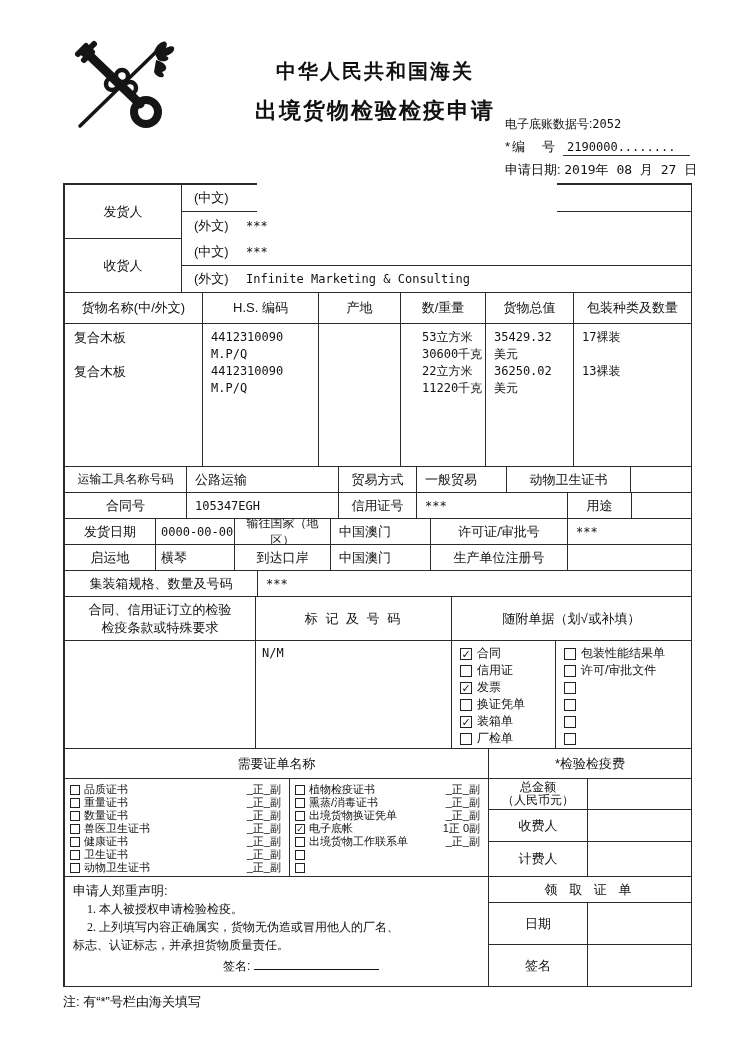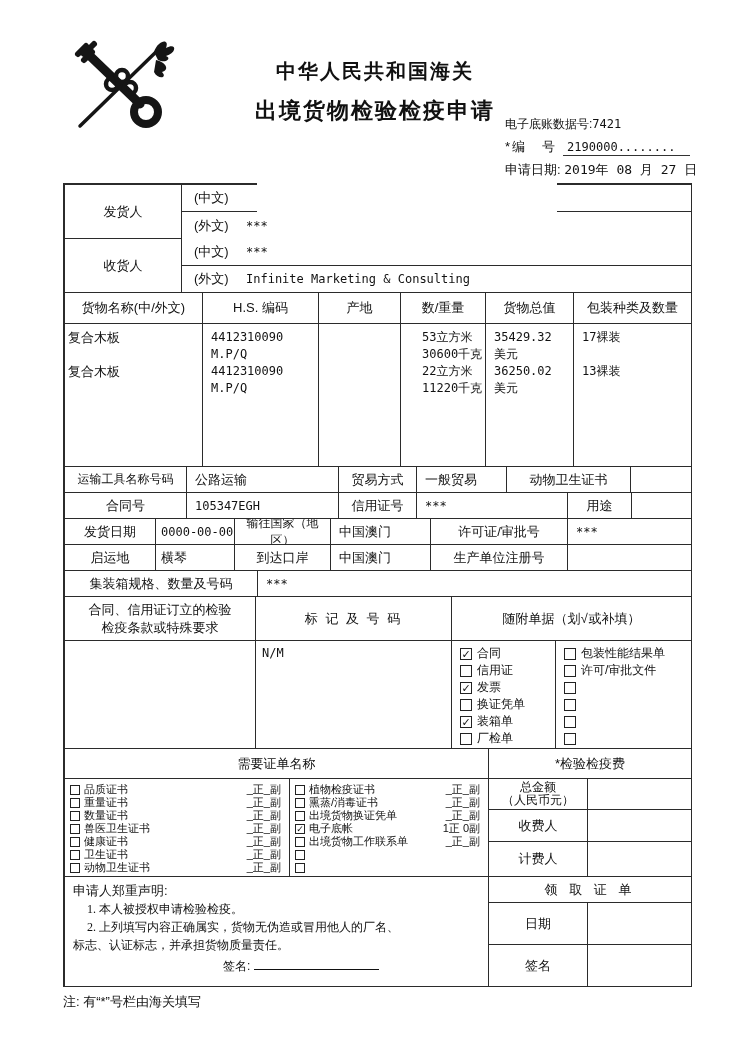--- a/index.html
+++ b/index.html
@@ -81,21 +81,21 @@
         <path d="M88,16 C92,4 104,2 100,12 C110,6 112,16 100,20 C106,22 100,28 92,24 Z"></path>
         <path d="M90,24 C100,26 104,34 96,36 C102,42 92,44 88,36 Z"></path>
       </g>
     </svg>
   </div>
 
   <div class="title-org">中华人民共和国海关</div>
   <div class="title-form">出境货物检验检疫申请</div>
 
   <div class="meta-ledger">
-    <span>电子底账数据号:</span><span class="mono">7421</span>
+    <span>电子底账数据号:</span><span class="mono">2052</span>
   </div>
   <div class="meta-serial">
     <span class="lbl">*编　号</span>
     <span class="val">2190000........</span>
   </div>
   <div class="meta-date">
     <span>申请日期:</span>
     <span class="val">2019年 08 月 27 日</span>
   </div>
 
@@ -133,21 +133,21 @@
     <div class="row">
       <div class="cell c-center" style="width:138px;height:31px;">货物名称(中/外文)</div>
       <div class="cell c-center" style="width:116px;height:31px;">H.S. 编码</div>
       <div class="cell c-center" style="width:82px;height:31px;">产地</div>
       <div class="cell c-center" style="width:85px;height:31px;">数/重量</div>
       <div class="cell c-center" style="width:88px;height:31px;">货物总值</div>
       <div class="cell c-center" style="width:118px;height:31px;">包装种类及数量</div>
     </div>
 
     <div class="row">
-      <div class="cell goods-cell" style="width:138px;height:143px;padding-left:3px;">
+      <div class="cell goods-cell" style="width:138px;height:143px;padding-left:9px;">
         <div class="gline">复合木板</div>
         <div class="gline"></div>
         <div class="gline">复合木板</div>
         <div class="gline"></div>
       </div>
       <div class="cell goods-cell mono" style="width:116px;height:143px;padding-left:8px;">
         <div class="gline">4412310090</div>
         <div class="gline">M.P/Q</div>
         <div class="gline">4412310090</div>
         <div class="gline">M.P/Q</div>

